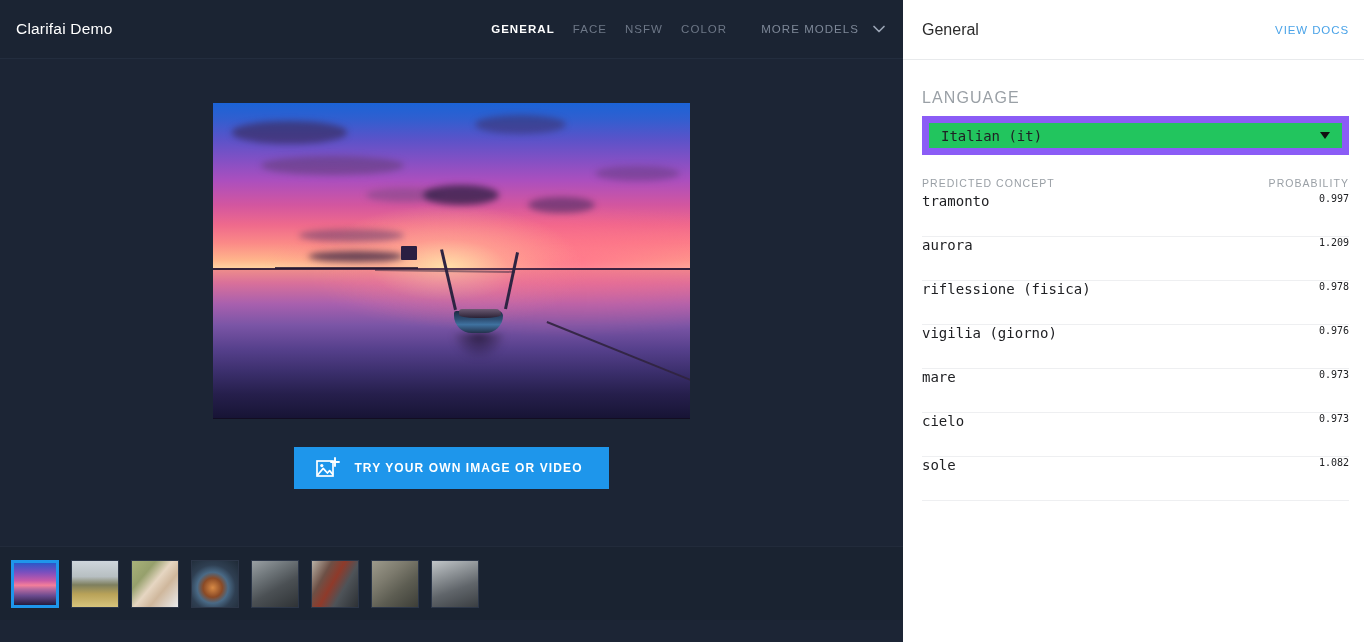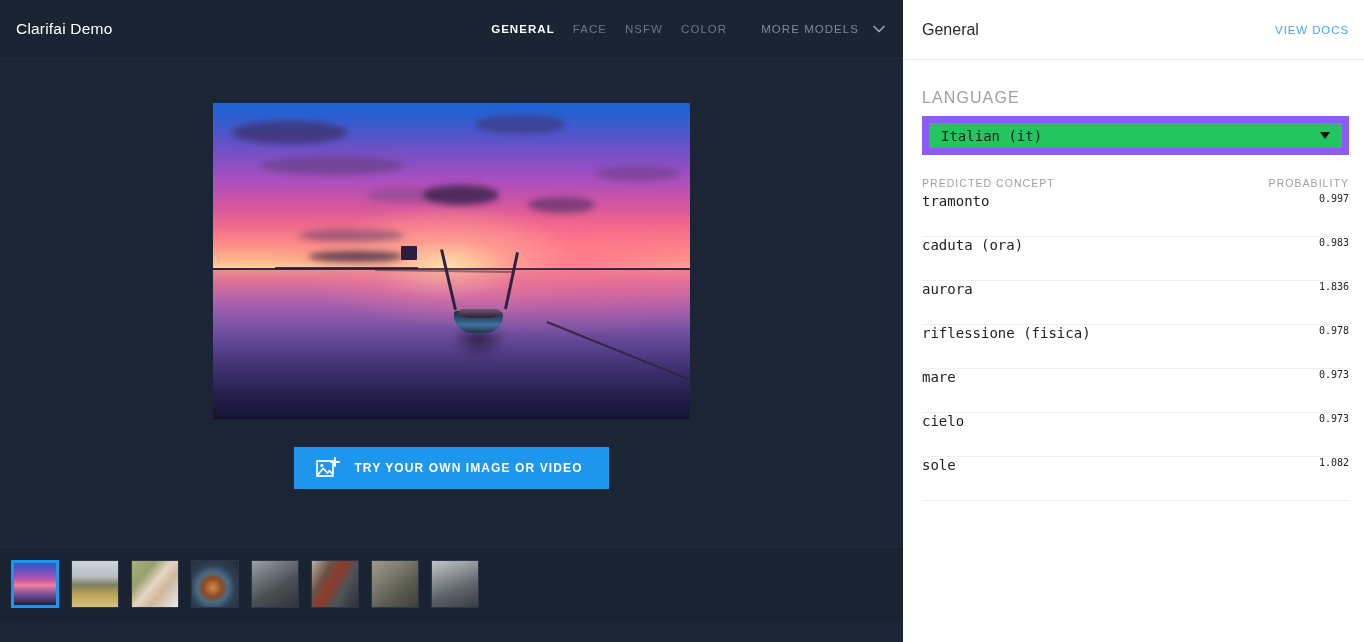--- a/index.html
+++ b/index.html
@@ -363,30 +363,30 @@
         <div id="col-concept">PREDICTED CONCEPT</div>
         <div id="col-prob">PROBABILITY</div>
       </div>
 
       <div id="concept-list">
         <div class="concept-row">
           <span class="concept-name">tramonto</span>
           <span class="concept-prob">0.997</span>
         </div>
         <div class="concept-row">
-          <span class="concept-name">caduta (ora)</span>
-          <span class="concept-prob">0.983</span>
-        </div>
-        <div class="concept-row">
           <span class="concept-name">aurora</span>
-          <span class="concept-prob">1.836</span>
+          <span class="concept-prob">1.209</span>
         </div>
         <div class="concept-row">
           <span class="concept-name">riflessione (fisica)</span>
           <span class="concept-prob">0.978</span>
+        </div>
+        <div class="concept-row">
+          <span class="concept-name">vigilia (giorno)</span>
+          <span class="concept-prob">0.976</span>
         </div>
         <div class="concept-row">
           <span class="concept-name">mare</span>
           <span class="concept-prob">0.973</span>
         </div>
         <div class="concept-row">
           <span class="concept-name">cielo</span>
           <span class="concept-prob">0.973</span>
         </div>
         <div class="concept-row">

